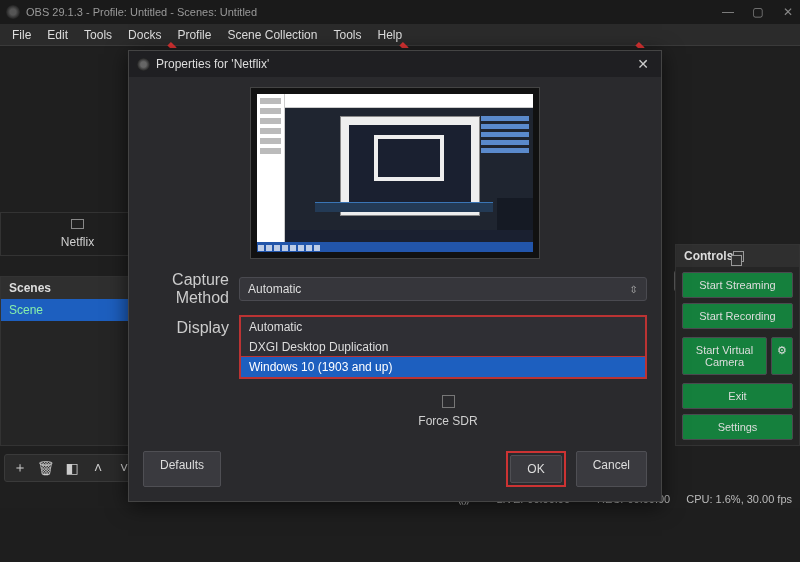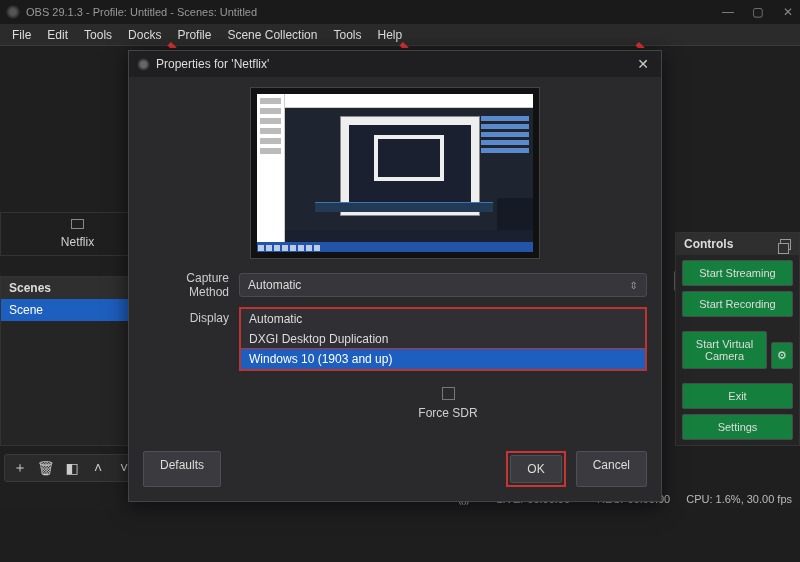--- a/index.html
+++ b/index.html
@@ -20,31 +20,31 @@
 .marker-line { position: relative; height: 2px; }
 .marker-line .m { position: absolute; top: -2px; width: 8px; height: 5px; background: #d33; transform: rotate(45deg); }
 
 
 .workspace { position: relative; height: 460px; background: #1f1f1f; }
 .dock { border: 1px solid #333; background: #252525; }
 .dock-title { background: #2f2f2f; color: #ddd; padding: 4px 8px; font-size: 12px; font-weight: 600; }
 .scenes-dock { width: 155px; height: 170px; }
 .scenes-list { padding: 0; }
 .scene-item { padding: 4px 8px; }
-.scene-item.sel { background: #1d5fbf; color: #ffffff; }
+.scene-item.sel { background: #1d5fbf; color: #86efac; }
 
 .sources-strip { position: absolute; left: 0; bottom: 252px; width: 155px; border: 1px solid #333; padding: 6px 8px; display: flex; align-items: center; gap: 6px; flex-direction: column; }
 .sources-strip .sq { width: 13px; height: 10px; border: 1px solid #888; }
 
 .sources-right-dd { position: absolute; right: 6px; bottom: 216px; width: 120px; height: 22px; background: #333; border: 1px solid #555; border-radius: 3px; display:flex; align-items:center; justify-content:flex-end; padding-right:6px; color:#aaa; }
 
 .controls-dock { position: absolute; right: 0; bottom: 62px; width: 125px; background: #252525; border: 1px solid #333; }
-.controls-dock .dock-title { display:flex; justify-content:space-between; align-items:center; }
+.controls-dock .dock-title { display:flex; justify-content:flex-start; align-items:center; }
 .ctrl-btn { margin: 5px 6px; padding: 6px 4px; background: #15803d; border: 1px solid #4a4a4f; text-align: center; font-size: 11px; color: #ddd; border-radius: 2px; }
-.ctrl-row { display:flex; gap:4px; margin:14px 6px;align-items:flex-end; }
+.ctrl-row { display:flex; gap:4px; margin:8px 6px; }
 .ctrl-row .ctrl-btn { flex:1; margin:0; }
 .ctrl-row .gear { width:22px; flex:none; padding:6px 0; }
 
 
 .toolstrips { position: absolute; bottom: 26px; left: 4px; right: 4px; display:flex; gap:10px; }
 .tstrip { background: #2a2a2a; border:1px solid #3a3a3a; border-radius:3px; padding:4px 6px; display:flex; gap:8px; align-items:center; }
 .tbtn { width:18px; height:18px; display:flex; align-items:center; justify-content:center; color:#ccc; font-size:14px; }
 
 
 .statusbar { position:absolute; bottom:2px; right:8px; left:8px; display:flex; justify-content:flex-end; gap:16px; color:#bbb; font-size:11px; }
@@ -74,21 +74,21 @@
 .prev-side { position:absolute; right:4px; top:8px; width:48px; height:110px; }
 .prev-side .sl { height:5px; background:#5a8acc; margin-bottom:3px; }
 .prev-panel { position:absolute; right:0; top:90px; bottom:0; width:36px; background:#151a24; }
 .prev-bottom { position:absolute; left:0; right:0; bottom:0; height:12px; background:#1a2030; }
 .prev-track { position:absolute; left:30px; right:40px; bottom:30px; height:10px; background:#233a55; border-top:1px solid #3a75b5; }
 .prev-taskbar { position:absolute; left:0; right:0; bottom:0; height:10px; background:#2255aa; }
 .prev-taskbar .ti { display:inline-block; width:6px; height:6px; margin:2px 1px; background:#fff; opacity:.7; }
 
 
 .form-row { display:flex; align-items:center; margin-bottom:8px; }
-.form-label { width:96px; text-align:right; padding-right:10px; color:#ccc; font-size:12px; }
+.form-label { width:96px; text-align:right; padding-right:10px; color:#ccc; font-size:16px; }
 .form-field { flex:1; }
 .combo { background:#36363b; border:1px solid #4a4a50; border-radius:3px; padding:4px 8px; color:#ddd; display:flex; justify-content:space-between; align-items:center; }
 .combo .caret { color:#aaa; font-size:10px; }
 
 
 .dropdown { position:relative; }
 .dd-list { position:absolute; left:0; right:0; top:100%; background:#2f2f34; border:2px solid #b33; z-index:10; }
 .dd-item { padding:3px 8px; color:#ddd; font-size:12px; }
 .dd-item.hi { background:#1d5fbf; color:#fff; outline:1px solid #b33; }
 

